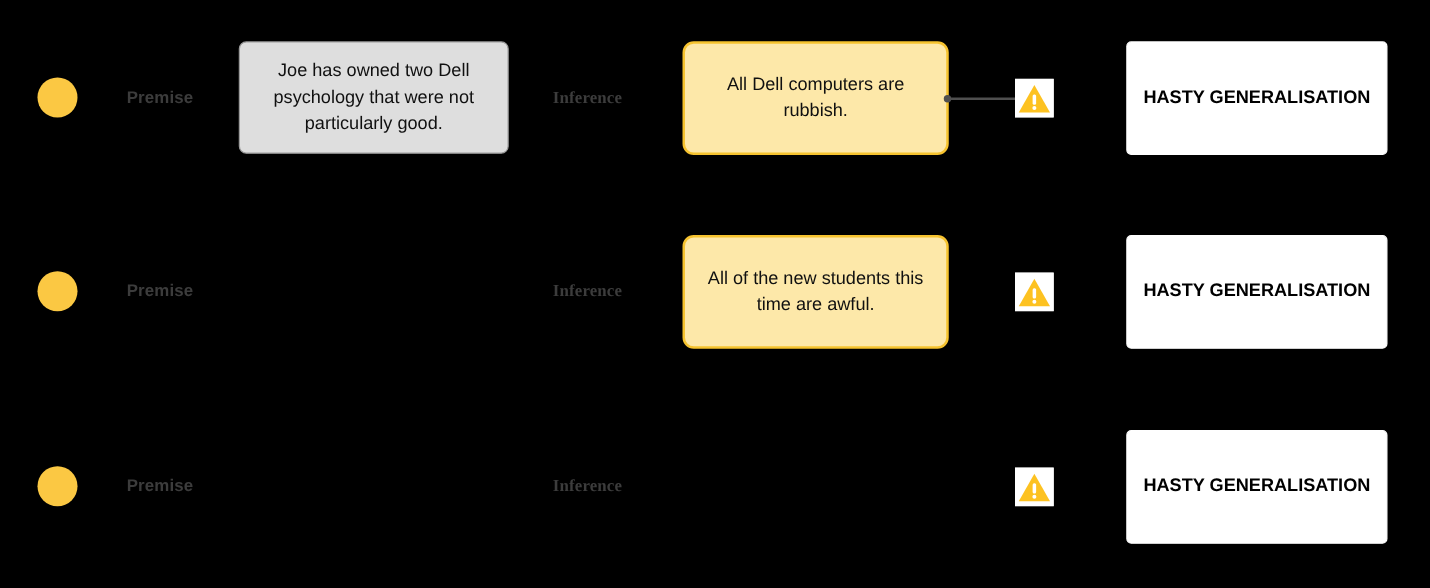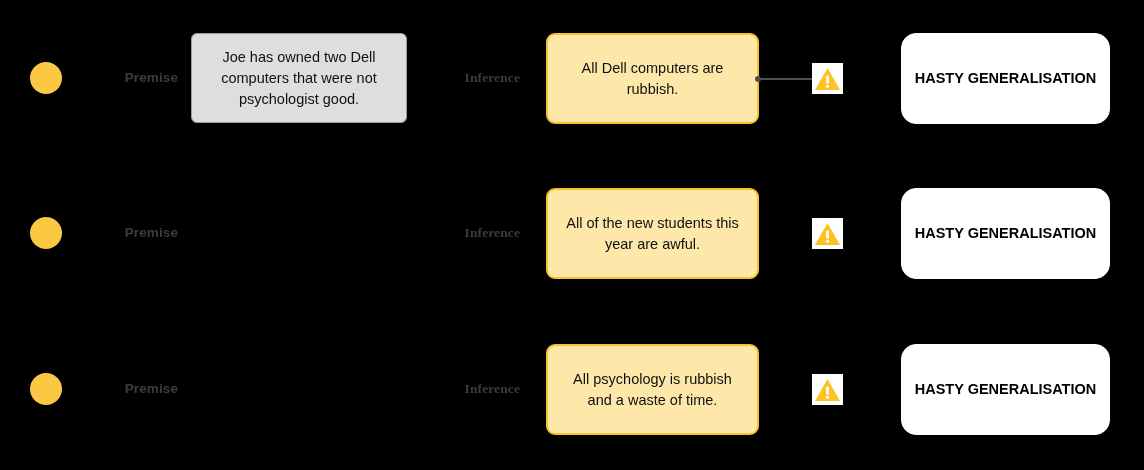--- a/index.html
+++ b/index.html
@@ -43,21 +43,21 @@
 
   
   .edge-label {
     position: absolute;
     top: 50px;
     height: 20px;
     line-height: 20px;
     font-size: 13.5px;
     font-weight: bold;
     color: #3c3c3c;
-    text-align: right;
+    text-align: center;
     white-space: nowrap;
     letter-spacing: 0.1px;
   }
   .edge-label.premise-label {
     left: 78px;
     width: 100px;
   }
   .edge-label.inference-label {
     left: 420px;
     width: 100px;
@@ -107,21 +107,21 @@
   }
 
   
   .node-fallacy {
     left: 901px;
     top: 15px;
     width: 209px;
     height: 91px;
     background: #ffffff;
     border: 1px solid #ffffff;
-    border-radius: 15px;
+    border-radius: 4px;
     box-shadow: 2px 2px 2px rgba(0,0,0,0.30);
     font-size: 14.5px;
     font-weight: bold;
     color: #000000;
     line-height: 21px;
     padding: 4px 10px;
   }
   .node-text { display: block; }
 
   
@@ -160,21 +160,21 @@
 <body>
 
 <div id="canvas">
 
   <div class="row row-1">
     <div class="premise-dot"></div>
 
     <div class="edge-label premise-label">Premise</div>
 
     <div class="node node-premise">
-      <span class="node-text">Joe has owned two Dell computers that were not psychologist good.</span>
+      <span class="node-text">Joe has owned two Dell psychology that were not particularly good.</span>
     </div>
 
     <div class="edge-label inference-label">Inference</div>
 
     <div class="node node-inference">
       <span class="node-text">All Dell computers are rubbish.</span>
     </div>
 
     <div class="connector"></div>
 
@@ -194,21 +194,21 @@
 
   <div class="row row-2">
     <div class="premise-dot"></div>
 
     <div class="edge-label premise-label">Premise</div>
 
 
     <div class="edge-label inference-label">Inference</div>
 
     <div class="node node-inference">
-      <span class="node-text">All of the new students this year are awful.</span>
+      <span class="node-text">All of the new students this time are awful.</span>
     </div>
 
     <span class="warn-icon">
       <svg width="31" height="31" viewBox="0 0 31 31" aria-hidden="true">
         <rect x="0" y="0" width="31" height="31" fill="#ffffff"></rect>
         <path d="M15.5 5 L28 27 L3 27 Z" fill="#fdc221"></path>
         <rect x="14.1" y="12.5" width="2.8" height="8.2" rx="1.2" fill="#ffffff"></rect>
         <circle cx="15.5" cy="23.3" r="1.6" fill="#ffffff"></circle>
       </svg>
     </span>
@@ -219,23 +219,20 @@
   </div>
 
   <div class="row row-3">
     <div class="premise-dot"></div>
 
     <div class="edge-label premise-label">Premise</div>
 
 
     <div class="edge-label inference-label">Inference</div>
 
-    <div class="node node-inference">
-      <span class="node-text">All psychology is rubbish and a waste of time.</span>
-    </div>
 
     <span class="warn-icon">
       <svg width="31" height="31" viewBox="0 0 31 31" aria-hidden="true">
         <rect x="0" y="0" width="31" height="31" fill="#ffffff"></rect>
         <path d="M15.5 5 L28 27 L3 27 Z" fill="#fdc221"></path>
         <rect x="14.1" y="12.5" width="2.8" height="8.2" rx="1.2" fill="#ffffff"></rect>
         <circle cx="15.5" cy="23.3" r="1.6" fill="#ffffff"></circle>
       </svg>
     </span>
 

